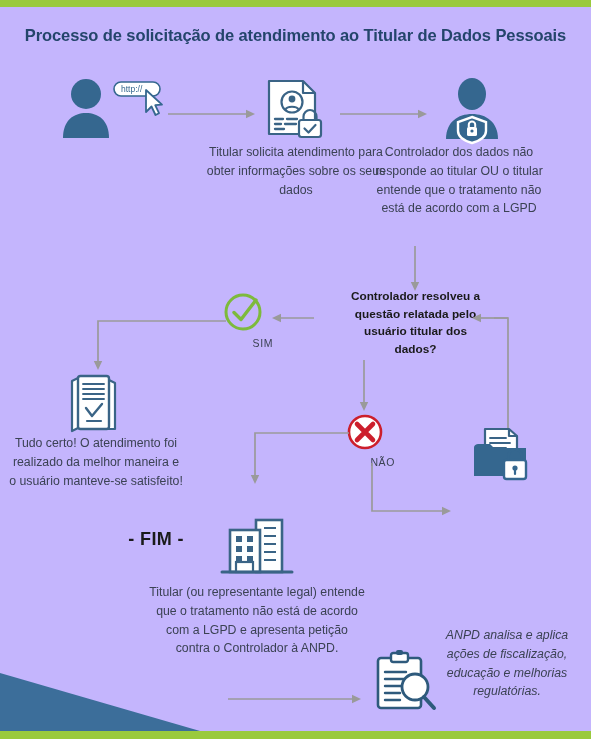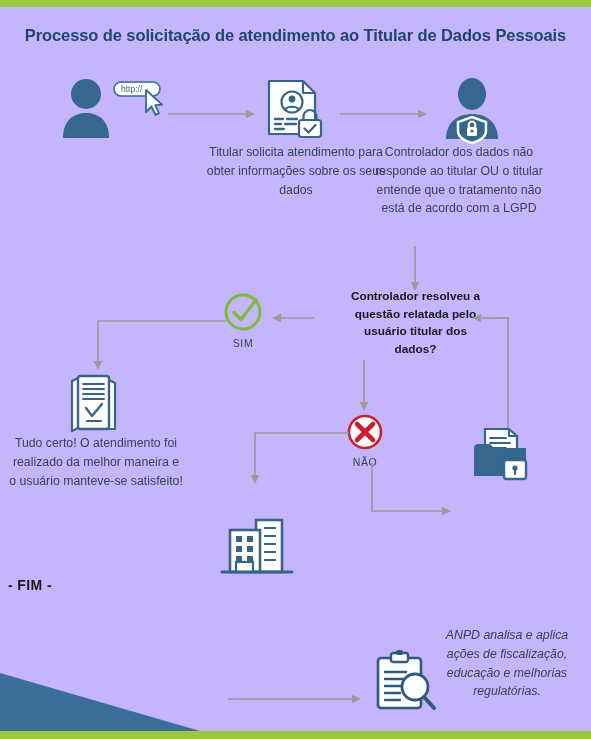--- a/index.html
+++ b/index.html
@@ -52,30 +52,29 @@
     color: #3B4254;
   }
   .txt.bold-dark {
     color: #1A1A1A;
     font-weight: bold;
     font-size: 11.8px;
     line-height: 1.5;
   }
   .fim {
     position: absolute;
-    text-align: left;
-    font-size: 14px;
+    text-align: right;
+    font-size: 18px;
     font-weight: bold;
     color: #1A1A1A;
     letter-spacing: 0.4px;
-    margin-top: 48px;
   }
   .label-sm {
     position: absolute;
-    text-align: center;
+    text-align: right;
     font-size: 10.5px;
     color: #3B4254;
     letter-spacing: 0.6px;
   }
   
   .icon { position: absolute; }
   .arrow { position: absolute; }
   svg { display: block; overflow: visible; }
 </style>
 </head>
@@ -275,20 +274,21 @@
         <line x1="46" y1="18" x2="58" y2="18"></line>
         <line x1="46" y1="26" x2="58" y2="26"></line>
         <line x1="46" y1="34" x2="58" y2="34"></line>
         <line x1="46" y1="42" x2="58" y2="42"></line>
         <line x1="46" y1="50" x2="58" y2="50"></line>
       </g>
       <line x1="4" y1="62" x2="74" y2="62" stroke="#3A6486" stroke-width="3" stroke-linecap="round"></line>
     </svg>
   </div>
 
+  <div class="txt" style="left:148px; top:583px; width:218px;">Titular (ou representante legal) entende que o tratamento não está de acordo com a LGPD e apresenta petição contra o Controlador à ANPD.</div>
 
   <div class="arrow" style="left:228px; top:693px;">
     <svg width="134" height="12" viewBox="0 0 134 12">
       <line x1="0" y1="6" x2="124" y2="6" stroke="#9A9A9A" stroke-width="1.7"></line>
       <path d="M124 1.8 L133 6 L124 10.2 Z" fill="#9A9A9A"></path>
     </svg>
   </div>
 
   <div class="icon" style="left:373px; top:650px;">
     <svg width="66" height="64" viewBox="0 0 66 64">

